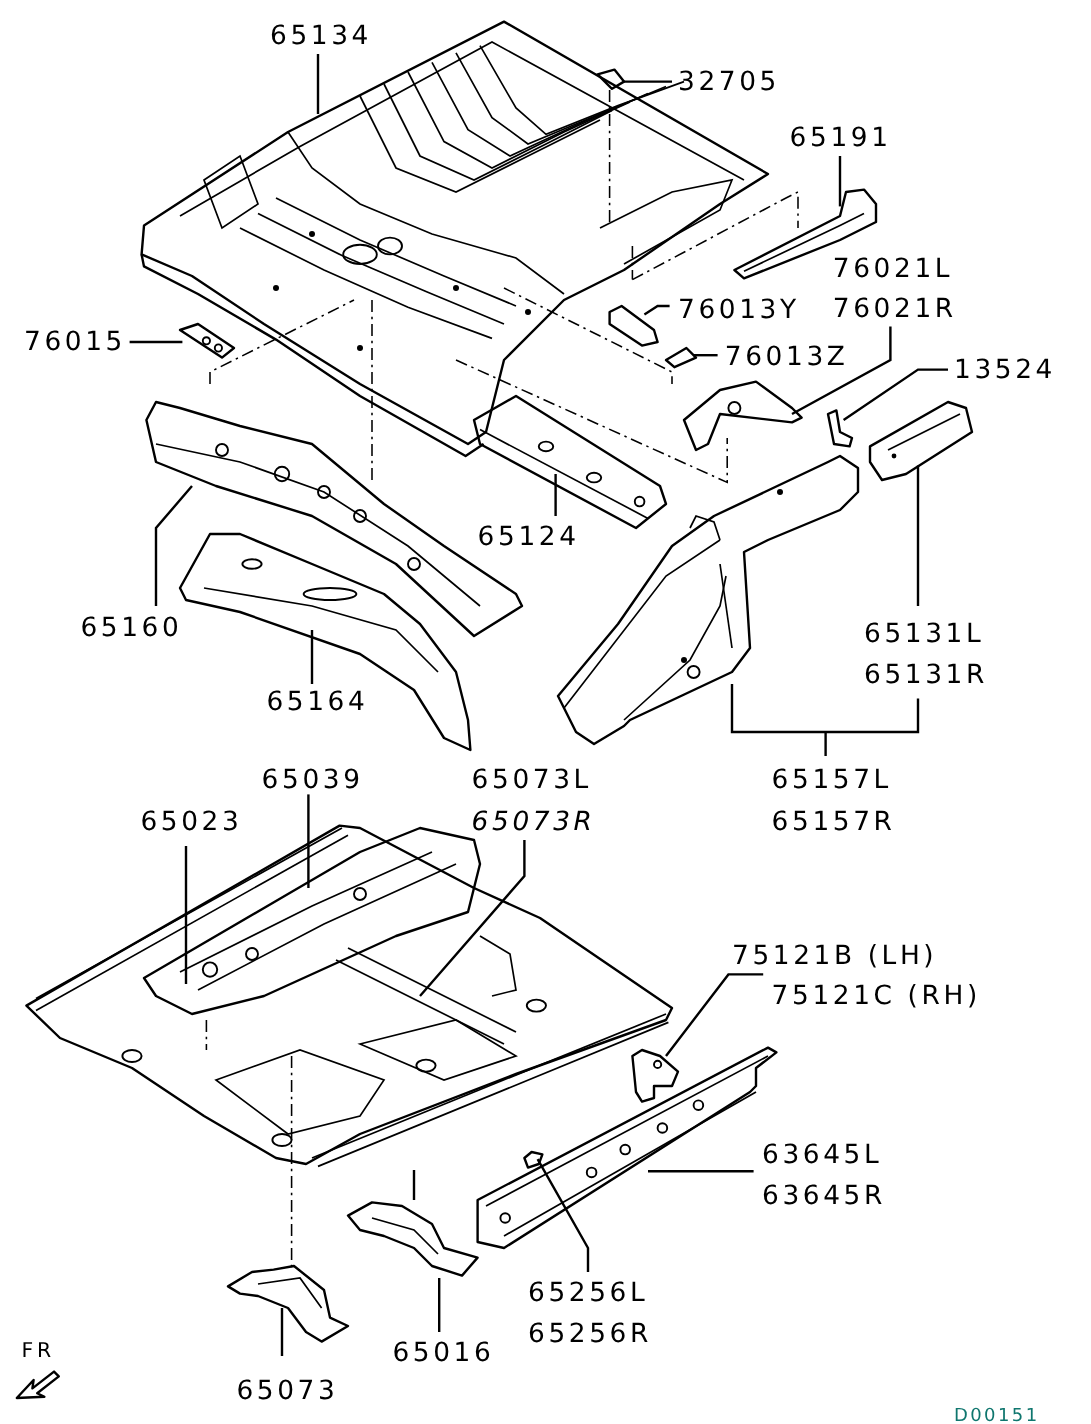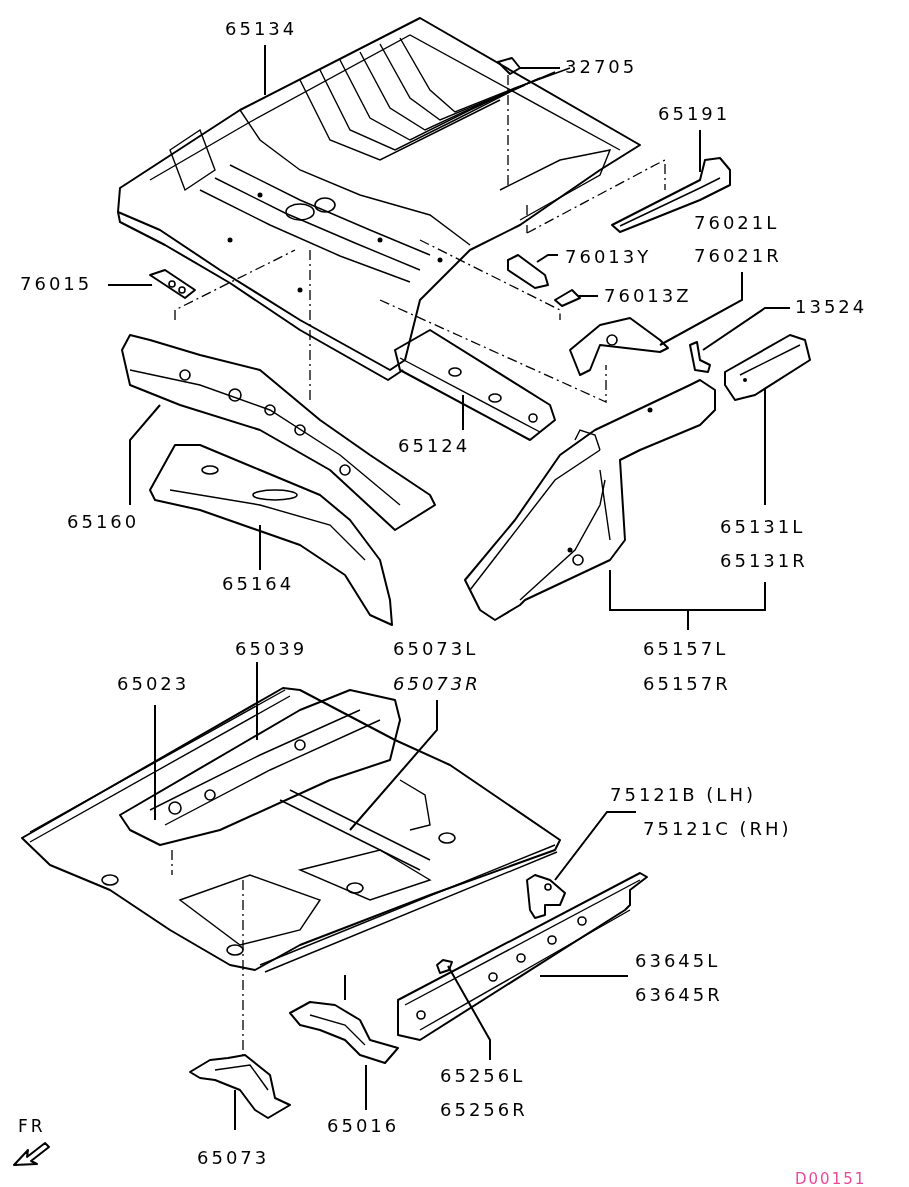--- a/index.html
+++ b/index.html
@@ -1,19 +1,19 @@
 <!DOCTYPE html>
 <html><head>
 <meta charset="utf-8">
 <style>
   html, body { margin: 0; padding: 0; background: #ffffff; }
   body { width: 909px; height: 1187px; position: relative; overflow: hidden; font-family: "DejaVu Sans", sans-serif; }
   #diagram { position: absolute; left: 0; top: 0; width: 909px; height: 1187px; }
-  .lbl { position: absolute; font-family: "DejaVu Sans", sans-serif; font-size: 18px; letter-spacing: 3px; color: #000; white-space: nowrap; line-height: 1; }
-  .code { position: absolute; font-family: "DejaVu Sans", sans-serif; font-size: 15px; letter-spacing: 2px; color: #ec4899; }
+  .lbl { position: absolute; font-family: "DejaVu Sans", sans-serif; font-size: 22px; letter-spacing: 3px; color: #000; white-space: nowrap; line-height: 1; }
+  .code { position: absolute; font-family: "DejaVu Sans", sans-serif; font-size: 15px; letter-spacing: 2px; color: #0f766e; }
   svg .part { fill: none; stroke: #000; stroke-width: 2; stroke-linejoin: round; }
   svg .thin { fill: none; stroke: #000; stroke-width: 1.4; }
   svg .leader { fill: none; stroke: #000; stroke-width: 2; }
   svg .dash { fill: none; stroke: #000; stroke-width: 1.3; stroke-dasharray: 10 4 2 4; }
   svg .hole { fill: none; stroke: #000; stroke-width: 1.6; }
   svg .dot { fill: #000; }
 </style>
 </head>
 <body>
 
@@ -220,21 +220,21 @@
   <div class="lbl" style="left:565px;top:248px;">76013Y</div>
   <div class="lbl" style="left:604px;top:287px;">76013Z</div>
   <div class="lbl" style="left:795px;top:298px;">13524</div>
   <div class="lbl" style="left:398px;top:437px;">65124</div>
   <div class="lbl" style="left:67px;top:513px;">65160</div>
   <div class="lbl" style="left:222px;top:575px;">65164</div>
   <div class="lbl" style="left:720px;top:518px;">65131L</div>
   <div class="lbl" style="left:720px;top:552px;">65131R</div>
   <div class="lbl" style="left:643px;top:640px;">65157L</div>
   <div class="lbl" style="left:643px;top:675px;text-align:right;">65157R</div>
-  <div class="lbl" style="left:218px;top:640px;margin-left:17px;">65039</div>
+  <div class="lbl" style="left:218px;top:640px;">65039</div>
   <div class="lbl" style="left:117px;top:675px;">65023</div>
   <div class="lbl" style="left:393px;top:640px;">65073L</div>
   <div class="lbl" style="left:393px;top:675px;font-style:italic;">65073R</div>
   <div class="lbl" style="left:610px;top:786px;">75121B (LH)</div>
   <div class="lbl" style="left:643px;top:820px;">75121C (RH)</div>
   <div class="lbl" style="left:635px;top:952px;">63645L</div>
   <div class="lbl" style="left:635px;top:986px;">63645R</div>
   <div class="lbl" style="left:440px;top:1067px;">65256L</div>
   <div class="lbl" style="left:440px;top:1101px;">65256R</div>
   <div class="lbl" style="left:197px;top:1137px;margin-top:12px;">65073</div>

